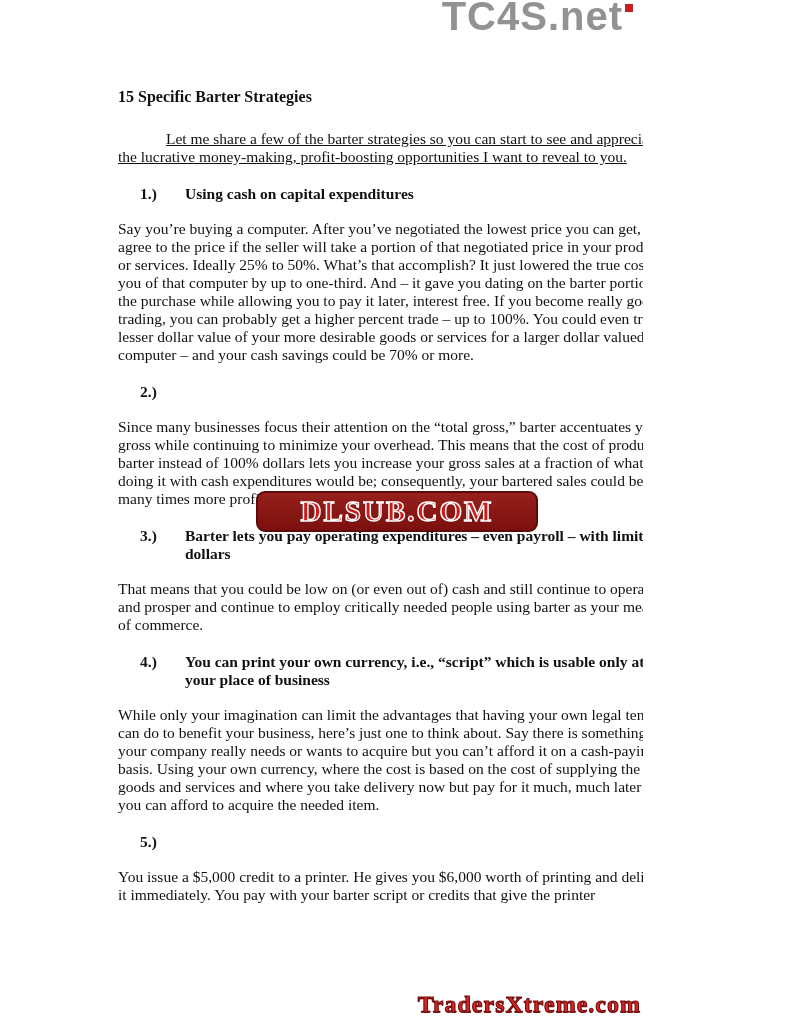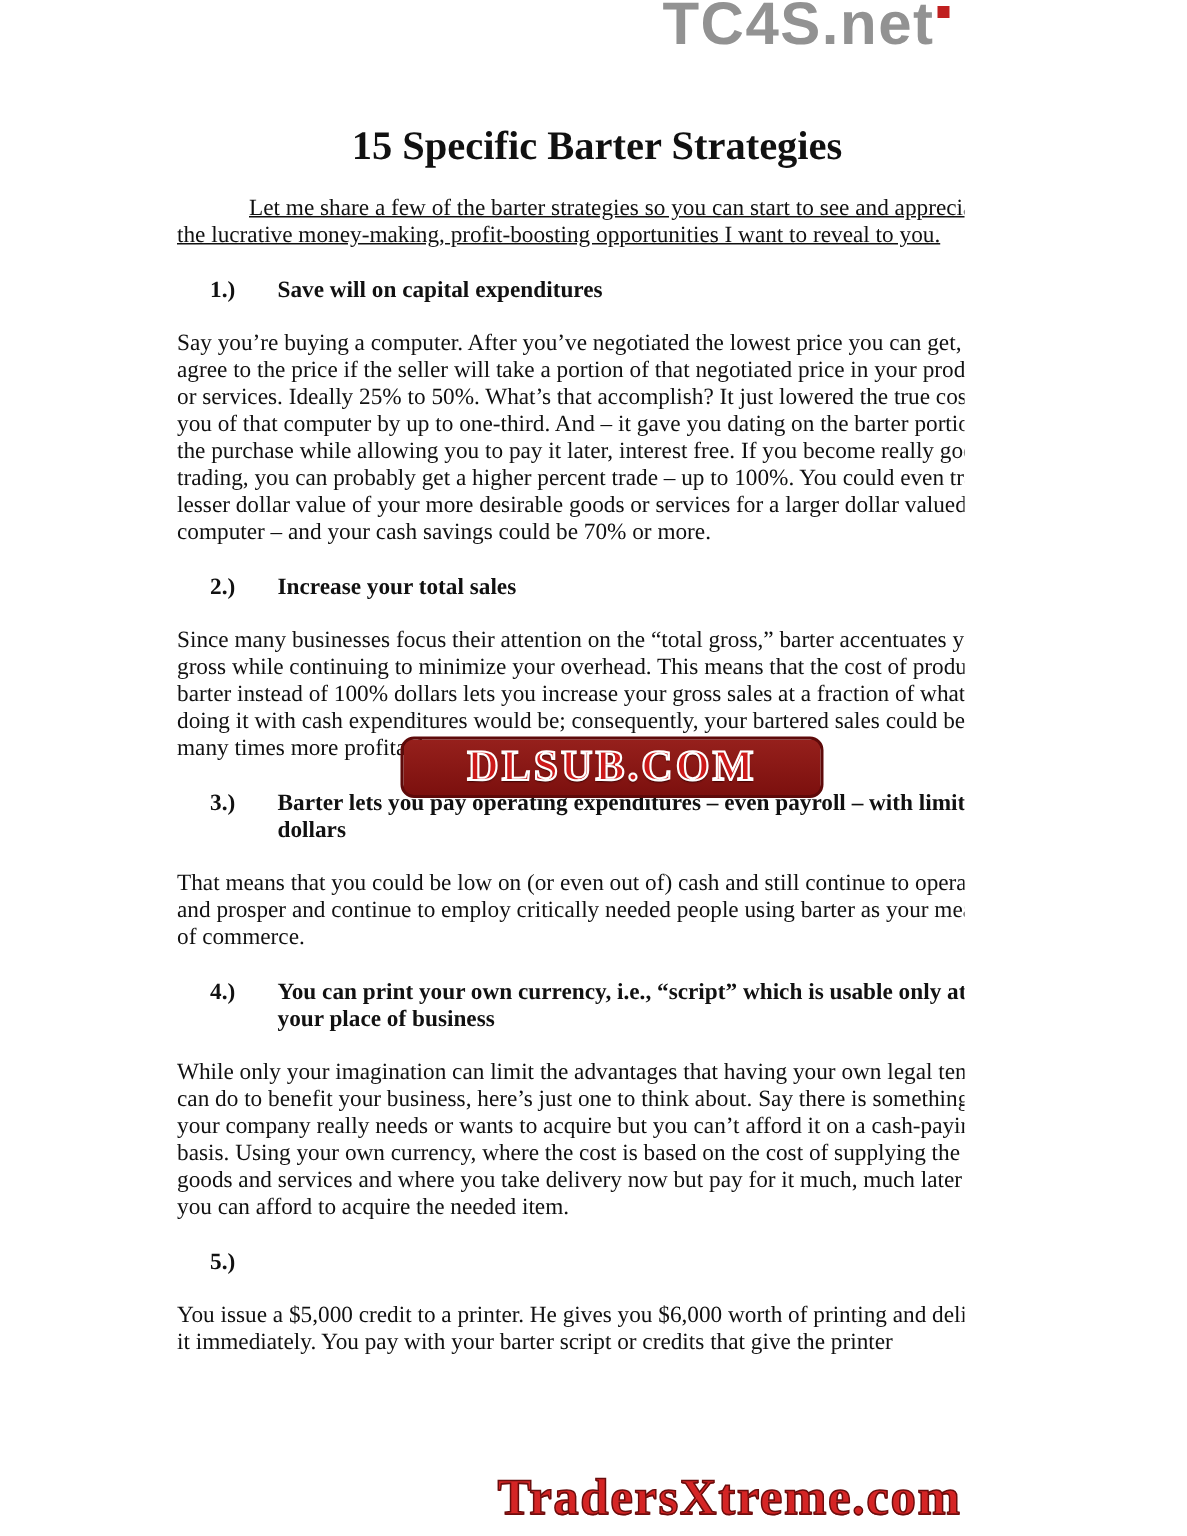--- a/index.html
+++ b/index.html
@@ -20,56 +20,56 @@
     color:#929292;
     white-space:nowrap;
   }
   .wm-top .reddot{
     display:inline-block;width:8px;height:8px;background:#c02020;
     vertical-align:top;margin:10px 0 0 2px;
   }
 
   
   .wm-badge{
-    position:absolute;left:267px;top:491px;
+    position:absolute;left:256px;top:491px;
     width:282px;height:41px;
     background:linear-gradient(#96201c,#7c100e);
     border:2px solid #5e0a0a;
     border-radius:9px;
     display:flex;align-items:center;justify-content:center;
     box-sizing:border-box;
   }
   .wm-badge span{
     font-family:"Liberation Serif", serif;
     font-weight:bold;font-size:29px;letter-spacing:2px;
     color:#cc1a1a;
     -webkit-text-stroke:1.4px #ffffff;
     text-shadow:0 1px 1px #3a0404;
     white-space:nowrap;
   }
 
   
   .wm-bottom{
     position:absolute;right:2px;bottom:6px;
     font-family:"Liberation Serif", serif;
-    font-weight:bold;font-size:34px;letter-spacing:1px;
+    font-weight:bold;font-size:24px;letter-spacing:1px;
     color:#d52525;
     -webkit-text-stroke:1px #6a0d0d;
     text-shadow:0 1px 0 #8a1111;
     white-space:nowrap;
   }
 
   
   .content{
     position:absolute;left:118px;top:88px;width:560px;
     font-size:15.5px;line-height:18px;
   }
   .doc-title{
     margin:0 0 24px 0;
-    font-size:27px;font-weight:bold;text-align:center;
+    font-size:16px;font-weight:bold;text-align:left;
   }
   .intro{
     margin:0 0 19px 0;
     text-indent:48px;
     text-decoration:underline;
   }
   .section-head{
     display:flex;
     font-weight:bold;
     margin:19px 0 17px 0;
@@ -88,27 +88,26 @@
     <span>TC4S.net</span><span class="reddot"></span>
   </div>
 
   <div class="content">
     <h1 class="doc-title">15 Specific Barter Strategies</h1>
 
     <p class="intro">Let me share a few of the barter strategies so you can start to see and appreciate the lucrative money-making, profit-boosting opportunities I want to reveal to you.</p>
 
     <div class="section-head">
       <span class="num">1.)</span>
-      <span class="head-text">Save will on capital expenditures</span>
+      <span class="head-text">Using cash on capital expenditures</span>
     </div>
     <p class="section-body">Say you’re buying a computer.  After you’ve negotiated the lowest price you can get, you agree to the price if the seller will take a portion of that negotiated price in your product or services.  Ideally 25% to 50%.  What’s that accomplish?  It just lowered the true cost to you of that computer by up to one-third.  And – it gave you dating on the barter portion of the purchase while allowing you to pay it later, interest free.  If you become really good at trading, you can probably get a higher percent trade – up to 100%.  You could even trade a lesser dollar value of your more desirable goods or services for a larger dollar valued computer – and your cash savings could be 70% or more.</p>
 
     <div class="section-head">
       <span class="num">2.)</span>
-      <span class="head-text">Increase your total sales</span>
     </div>
     <p class="section-body">Since many businesses focus their attention on the “total gross,” barter accentuates your gross while continuing to minimize your overhead.  This means that the cost of producing barter instead of 100% dollars lets you increase your gross sales at a fraction of what doing it with cash expenditures would be; consequently, your bartered sales could be many times more profitable.</p>
 
     <div class="section-head">
       <span class="num">3.)</span>
       <span class="head-text">Barter lets you pay operating expenditures – even payroll – with limit dollars</span>
     </div>
     <p class="section-body">That means that you could be low on (or even out of) cash and still continue to operate – and prosper and continue to employ critically needed people using barter as your means of commerce.</p>
 
     <div class="section-head">

